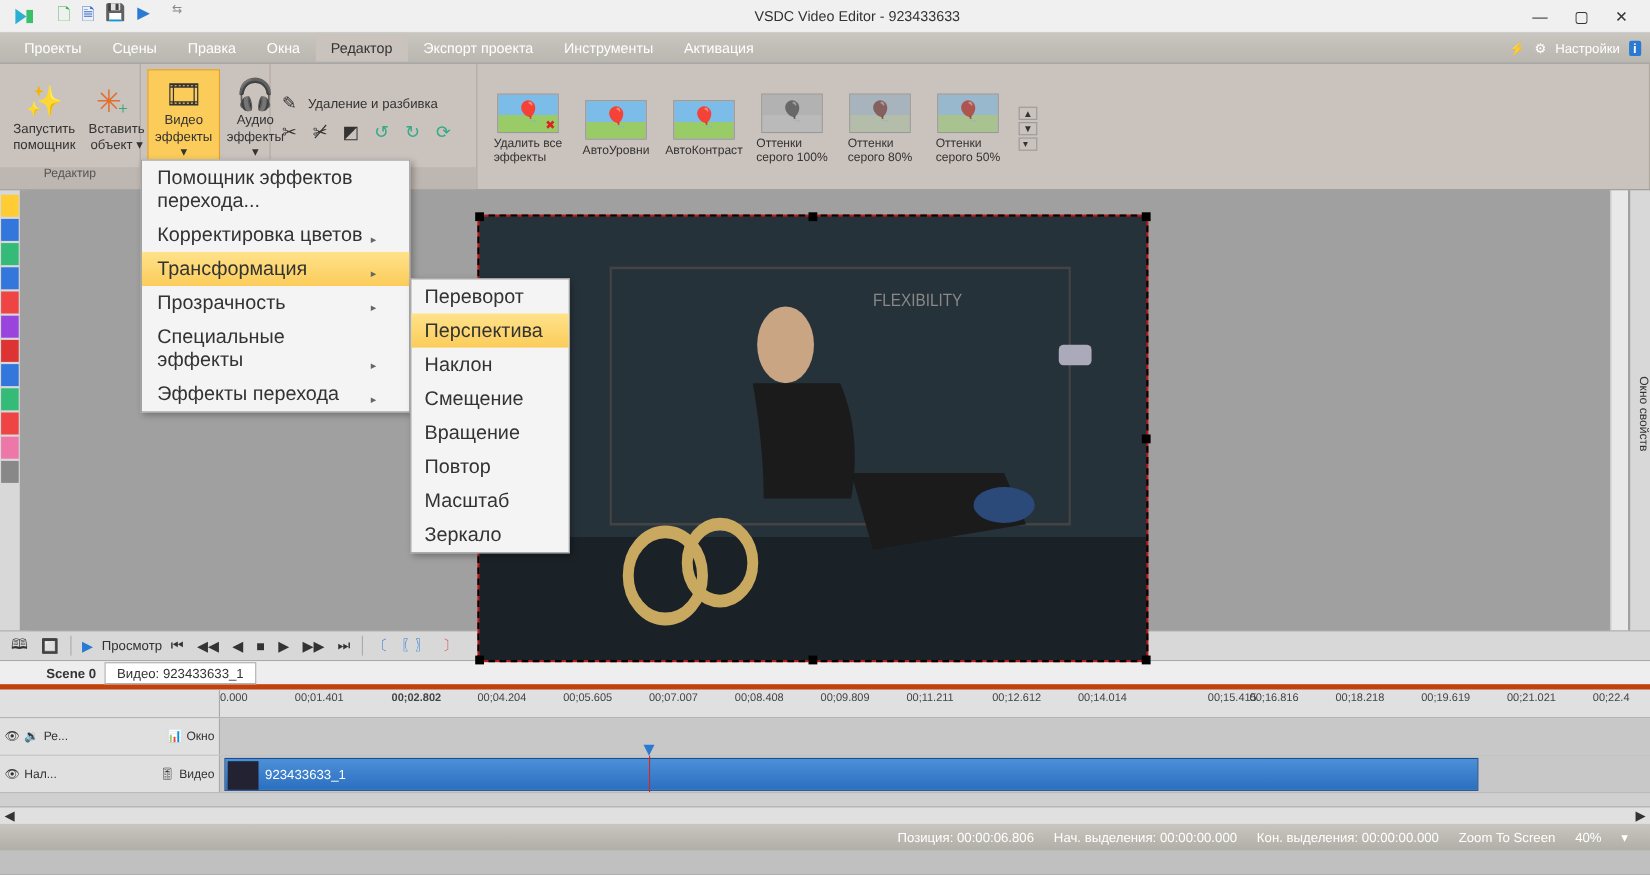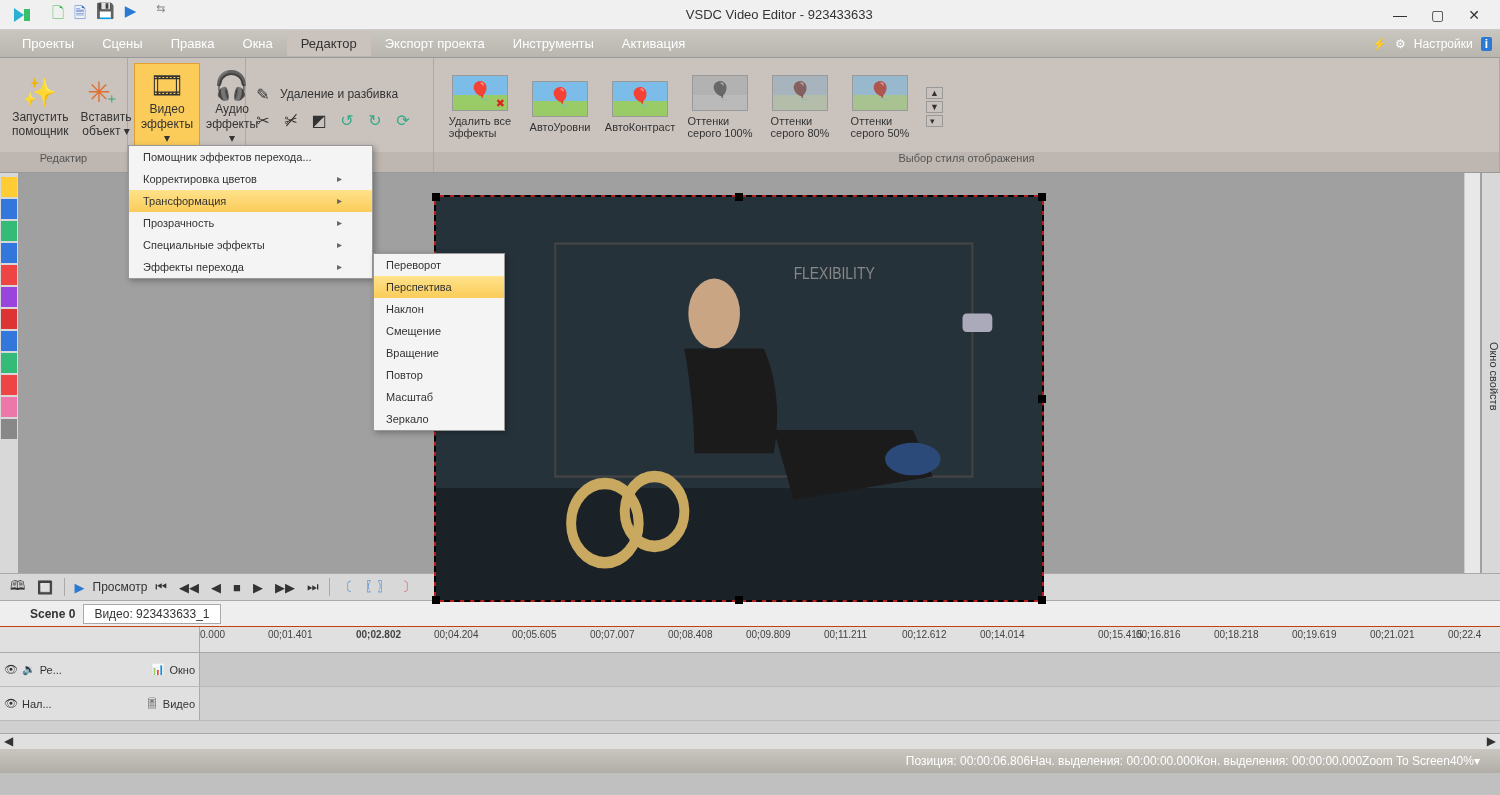--- a/index.html
+++ b/index.html
@@ -39,50 +39,50 @@
 .left-toolbar { position:absolute; left:0; top:0; width:18px; height:100%; background:#d8d8d8; display:flex; flex-direction:column; gap:2px; padding-top:4px; }
 .left-toolbar div { width:16px; height:20px; margin:0 auto; }
 .canvas-area { position:absolute; left:24px; right:20px; top:0; bottom:0; background:#a0a0a0; }
 .video-frame { position:absolute; left:410px; top:22px; width:610px; height:407px; border:2px dashed #000; background:#b91c1c; }
 .video-content { width:100%; height:100%; background: linear-gradient(135deg,#2a3a42 0%,#1a2228 60%,#0a1216 100%); position:relative; overflow:hidden; }
 .handle { position:absolute; width:8px; height:8px; background:#000; }
 .right-panel { position:absolute; right:0; top:0; width:18px; height:100%; background:#d8d8d8; writing-mode:vertical-rl; font-size:11px; padding-top:6px; text-align:center; }
 .scroll-v { position:absolute; right:20px; top:0; width:16px; height:100%; background:#e8e8e8; border-left:1px solid #ccc; }
 
 .dropdown { position:absolute; background:#f4f4f4; border:1px solid #999; box-shadow:2px 2px 6px rgba(0,0,0,.3); z-index:100; }
-.dropdown .item { padding:5px 30px 5px 14px; font-size:11px; cursor:pointer; display:flex; justify-content:space-between; align-items:flex-start; min-width:230px; }
+.dropdown .item { padding:5px 30px 5px 14px; font-size:18px; cursor:pointer; display:flex; justify-content:space-between; align-items:flex-end; min-width:230px; }
 .dropdown .item.sel { background: linear-gradient(#ffe28a,#fbcc5a); }
 .dropdown .arrow::after { content:"▸"; font-size:10px; color:#666; }
 .submenu { min-width:130px !important; }
 .submenu .item { min-width:130px; padding:5px 24px 5px 12px; }
 
 .preview-bar { height:28px; background:#d8d8d8; display:flex; align-items:center; gap:4px; padding:0 6px; border-top:1px solid #aaa; border-bottom:1px solid #aaa; }
 .preview-bar .btn { padding:2px 4px; cursor:pointer; font-size:13px; }
 .preview-bar .sep { width:1px; height:18px; background:#aaa; margin:0 2px; }
 
-.timeline-hdr { height:26px; background:#eee; display:flex; align-items:center; border-bottom:1px solid #c2410c; padding-left:30px; }
+.timeline-hdr { height:26px; background:#eee; display:flex; align-items:center; border-bottom:5px solid #c2410c; padding-left:42px; }
 .timeline-hdr .scene { font-weight:bold; margin-right:8px; }
 .timeline-hdr .vid { background:#fff; border:1px solid #aaa; padding:2px 10px; font-size:12px; }
 
 .ruler { height:26px; background:#e0e0e0; display:flex; position:relative; border-bottom:1px solid #aaa; }
 .ruler .track-head { width:200px; border-right:1px solid #aaa; }
 .ruler .ticks { flex:1; position:relative; font-size:10px; color:#444; }
 .tick { position:absolute; top:2px; }
 
 .timeline-body { height:80px; background:#d0d0d0; position:relative; }
 .track-row { height:34px; display:flex; border-bottom:1px solid #bbb; }
 .track-row .head { width:200px; background:#e0e0e0; display:flex; align-items:center; gap:4px; padding:0 4px; border-right:1px solid #aaa; font-size:11px; }
 .track-row .lane { flex:1; position:relative; background:#c8c8c8; }
 .clip { position:absolute; top:2px; height:30px; background:linear-gradient(#4d90d8,#2a6fc0); border:1px solid #1a5090; display:flex; align-items:center; color:#fff; font-size:12px; padding-left:36px; }
 .clip .thumb { position:absolute; left:2px; top:2px; width:28px; height:26px; background:#223; }
 .playhead { position:absolute; top:0; bottom:0; width:1px; background:#d22; }
 .playhead::before { content:""; position:absolute; top:-10px; left:-5px; width:0;height:0; border-left:5px solid transparent; border-right:5px solid transparent; border-top:10px solid #2a7ad4; }
 
 .h-scroll { height:16px; background:#e0e0e0; border-top:1px solid #aaa; position:relative; }
-.status-bar { height:24px; background: linear-gradient(#c8c6bf,#b0aea6); color:#fff; display:flex; align-items:center; justify-content:flex-end; padding:0 20px; font-size:12px; }
+.status-bar { height:24px; background: linear-gradient(#c8c6bf,#b0aea6); color:#fff; display:flex; align-items:center; justify-content:flex-end; gap:18px; padding:0 20px; font-size:12px; }
 .status-bar span { white-space:nowrap; }
 .lt-c { background:#e44; } .lt-y{background:#fc3;} .lt-g{background:#3b7;} .lt-b{background:#37d;} .lt-p{background:#94d;}
 </style>
 </head>
 <body>
 
 <div class="title-bar">
   <span class="logo">
     <svg width="22" height="20">
         <polygon points="3,3 3,17 13,10" fill="#2bb0d4"></polygon>
@@ -203,21 +203,20 @@
           <div class="img" style="filter:grayscale(.5)"></div>
           <div style="white-space:pre-line">Оттенки
 серого 50%</div>
         </div>
       <div style="display:flex;flex-direction:column;gap:2px;margin-left:6px">
         <span style="border:1px solid #999;padding:0 3px;font-size:9px">▲</span>
         <span style="border:1px solid #999;padding:0 3px;font-size:9px">▼</span>
         <span style="border:1px solid #999;padding:0 3px;font-size:9px">▾</span>
       </div>
     </div>
-    <div class="label">Выбор стиля отображения</div>
   </div>
 </div>
 
 <div class="workspace">
   <div class="left-toolbar">
     <div class="lt-y"></div>
     <div class="lt-b"></div>
     <div class="lt-g"></div>
     <div class="lt-b"></div>
     <div class="lt-c"></div>
@@ -365,20 +364,27 @@
     </div>
     <div class="lane"></div>
   </div>
   <div class="track-row">
     <div class="head">
       <span>👁</span>
       <span>Нал...</span>
       <span style="margin-left:auto">🎚</span>
       <span>Видео</span>
     </div>
+    <div class="lane">
+      <div class="clip" style="left:4px;width:1140px">
+        <div class="thumb"></div>
+        <span>923433633_1</span>
+      </div>
+      <div class="playhead" style="left:390px"></div>
+    </div>
   </div>
 </div>
 
 <div class="h-scroll">
   <span style="position:absolute;left:4px">◀</span>
     <span style="position:absolute;right:4px">▶</span>
 </div>
 
 <div class="status-bar">
   <span><span>Позиция:</span> <span>00:00:06.806</span></span>

